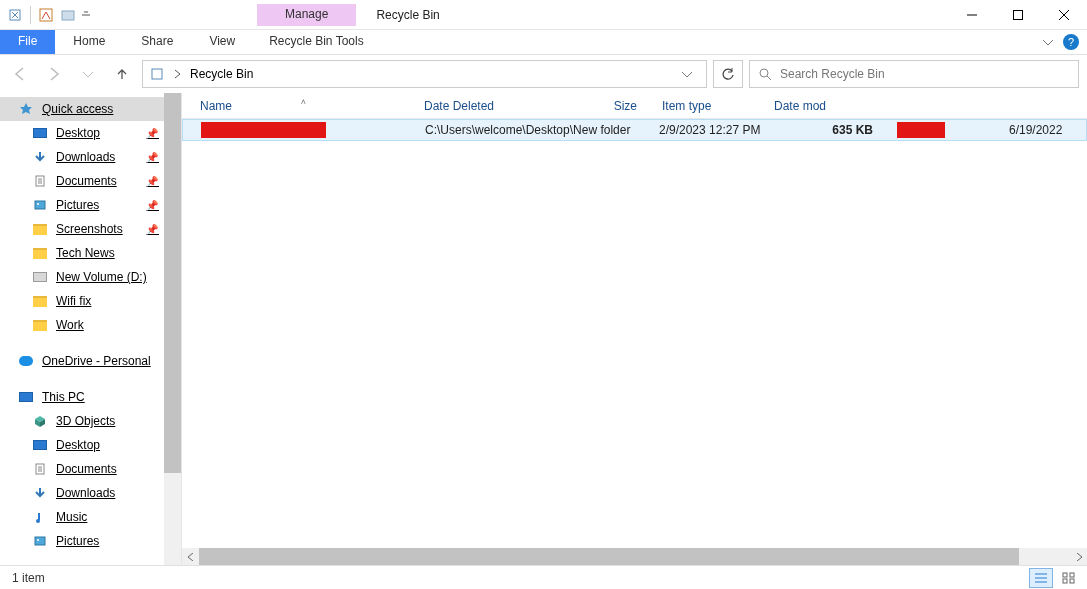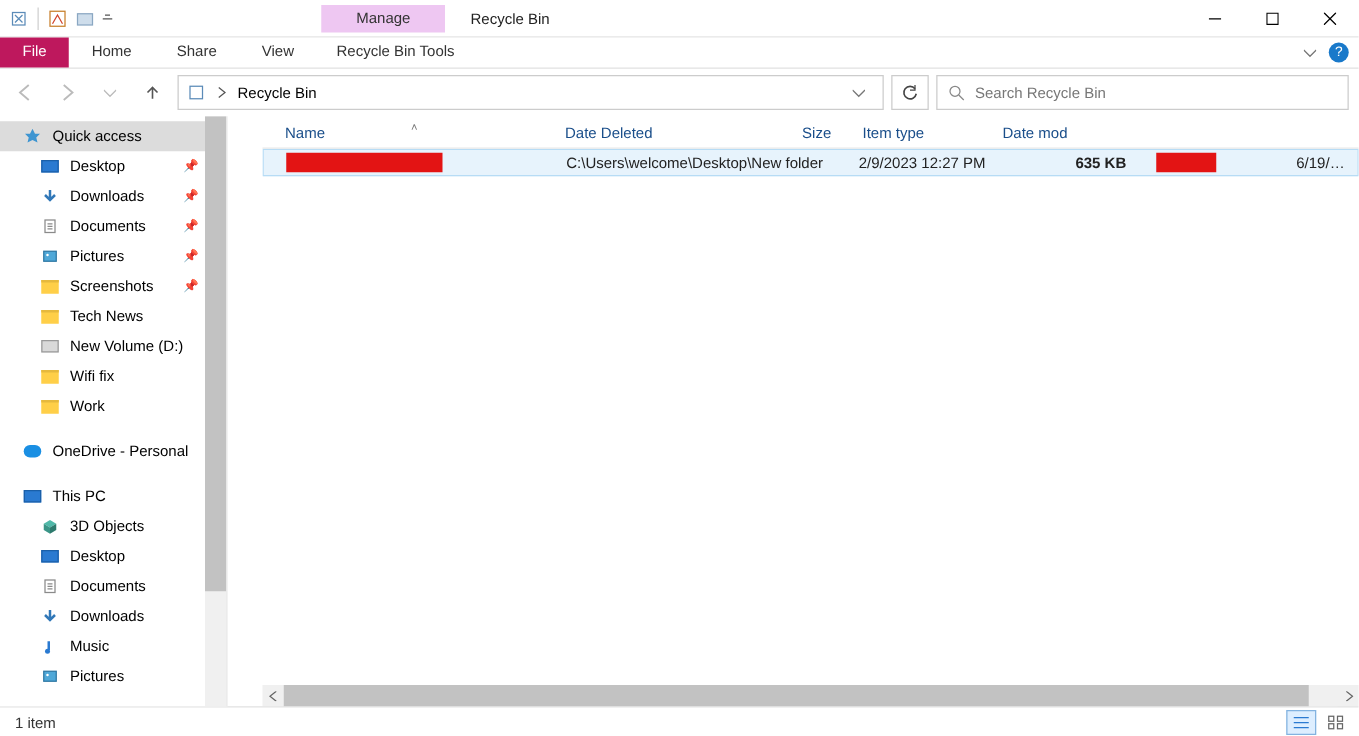--- a/index.html
+++ b/index.html
@@ -12,21 +12,21 @@
   .title-bar .qat .qicon { width:18px; height:18px; display:flex; align-items:center; justify-content:center; }
   .title-bar .sep { width:1px; height:18px; background:#d0d0d0; margin:0 2px; }
   .title-bar .drop { width:10px; display:flex; align-items:center; justify-content:center; color:#666; }
   .title-bar .context-tab { margin-left:160px; background:#eec7f2; height:22px; padding:3px 28px; color:#333; }
   .title-bar .title { margin-left:20px; color:#222; }
   .title-bar .spacer { flex:1; }
   .title-bar .ctrl { width:46px; height:30px; display:flex; align-items:center; justify-content:center; color:#222; }
 
   
   .tabs-row { display:flex; align-items:stretch; height:25px; border-bottom:1px solid #e1e1e1; }
-  .tabs-row .file-tab { background:#be185d; color:#fff; padding:4px 18px; }
+  .tabs-row .file-tab { background:#3b82f6; color:#fff; padding:4px 18px; }
   .tabs-row .tab { padding:4px 18px; color:#333; }
   .tabs-row .tool-tab { padding:4px 12px; color:#333; }
   .tabs-row .right { margin-left:auto; display:flex; align-items:center; gap:6px; padding-right:8px; }
   .tabs-row .chev { color:#666; width:14px; text-align:center; }
   .tabs-row .help { width:16px; height:16px; border-radius:50%; background:#1979ca; color:#fff; display:flex; align-items:center; justify-content:center; font-size:11px; }
 
   
   .addr-row { display:flex; align-items:center; gap:6px; height:38px; padding:4px 8px 4px 6px; }
   .nav-btn { width:28px; height:28px; display:flex; align-items:center; justify-content:center; color:#9a9a9a; }
   .nav-btn.active { color:#555; }
@@ -38,33 +38,33 @@
   .refresh { width:30px; height:28px; border:1px solid #ccc; display:flex; align-items:center; justify-content:center; color:#444; }
   .search-box { width:330px; height:28px; border:1px solid #ccc; display:flex; align-items:center; gap:8px; padding:0 8px; color:#777; }
   .search-box .sicon { color:#888; }
 
   
   .body { flex:1; display:flex; min-height:0; }
   .navpane { width:182px; background:#fff; position:relative; border-right:1px solid #e5e5e5; overflow:hidden; }
   .navpane .scroll { position:absolute; right:0; top:0; width:17px; height:100%; background:#f0f0f0; }
   .navpane .thumb { position:absolute; right:0; top:0; width:17px; height:380px; background:#c2c2c2; }
   .tree { padding:4px 0 4px 0; }
-  .tree .group { margin-bottom:12px; }
+  .tree .group { margin-bottom:12px;text-decoration:underline; }
   .tree .item { display:flex; align-items:center; height:24px; padding-left:18px; gap:8px; }
   .tree .item.indent { padding-left:32px; }
   .tree .item.sel { background:#dcdcdc; }
   .tree .pin { margin-left:auto; margin-right:22px; color:#8a8a8a; font-size:10px; }
   .tree .iicon { width:16px; height:16px; display:flex; align-items:center; justify-content:center; }
   .folder-y { width:14px; height:11px; background:#ffcf48; border-top:2px solid #e6b93e; }
   .drive { width:14px; height:10px; background:#d9d9d9; border:1px solid #9a9a9a; }
   .monitor { width:14px; height:10px; background:#2a7ad1; border:1px solid #1a5fa8; }
   .cloud { width:14px; height:10px; border-radius:5px; background:#1a8fe3; }
 
   
-  .content { flex:1; display:flex; flex-direction:column; min-width:0;margin-left:28px; }
+  .content { flex:1; display:flex; flex-direction:column; min-width:0; }
   .cols { display:flex; align-items:center; height:26px; border-bottom:1px solid #e8e8e8; color:#1a4e8a; padding-left:10px; }
   .col { padding:0 8px; position:relative; border-right:1px solid transparent; }
   .col .sort { position:absolute; top:-2px; left:50%; transform:translateX(-50%); color:#777; font-size:9px; }
   .c-name { width:224px; }
   .c-orig { width:234px; }
   .c-del { width:160px; }
   .c-size { width:78px; text-align:right; padding-right:16px; }
   .c-type { width:112px; }
   .c-mod { flex:1; }
 

